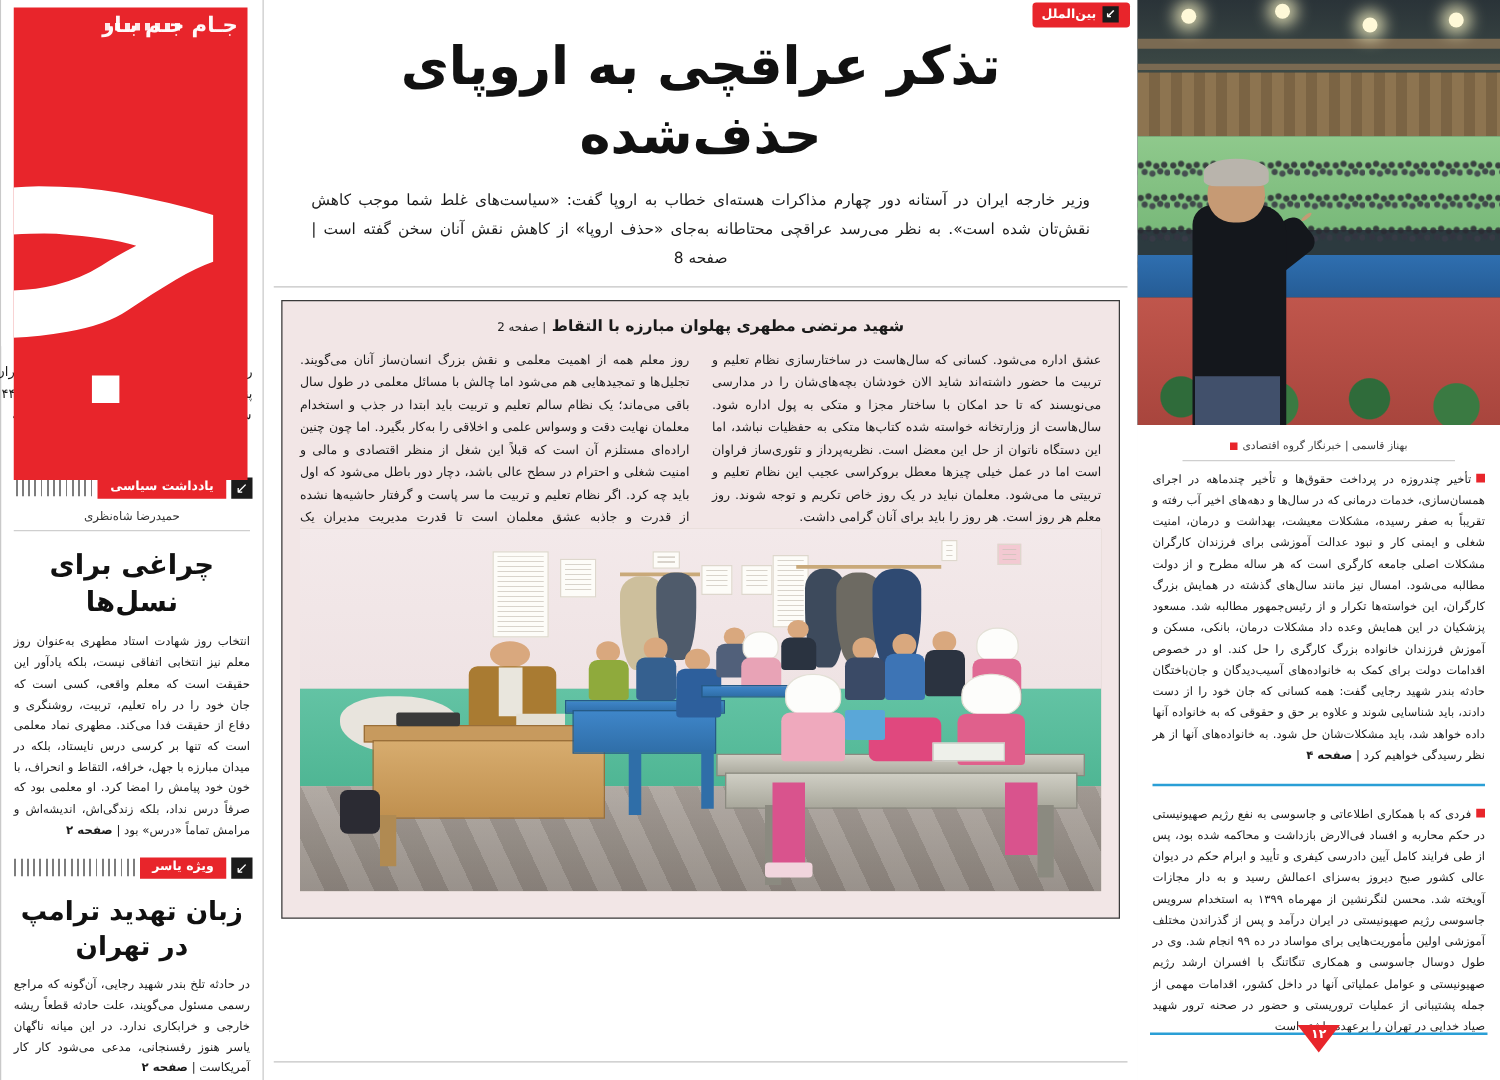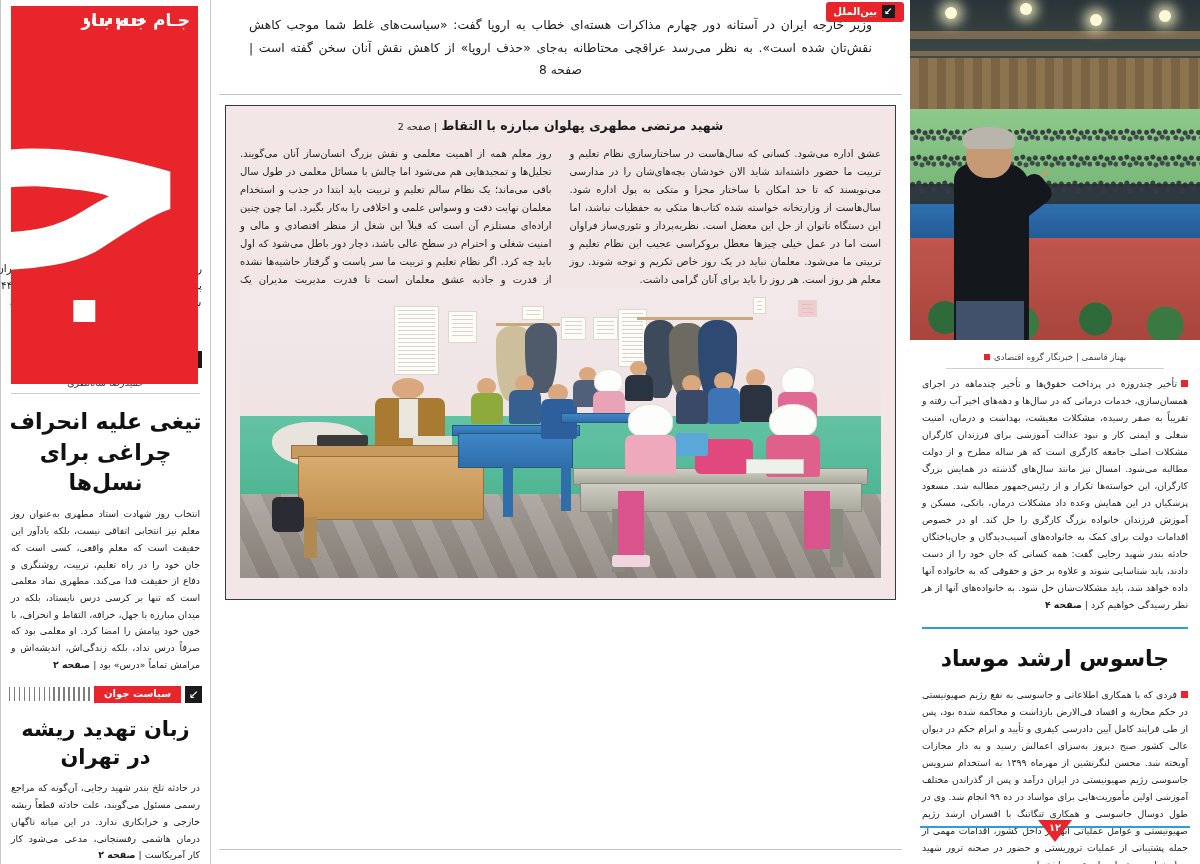--- a/index.html
+++ b/index.html
@@ -460,47 +460,47 @@
     </div>
     <div class="bluebar"></div>
 
     <div class="sec-head">
       <div class="sec-arrow">↙</div>
       <div class="sec-tag">یادداشت سیاسی</div>
       <div class="sec-stripes"></div>
     </div>
     <div class="byline-r">حمیدرضا شاه‌نظری</div>
     <div class="head-r">
-      <div>تیغی علیه انحراف</div>
       <div>چراغی برای نسل‌ها</div>
     </div>
     <div class="body-r">
       <span>انتخاب روز شهادت استاد مطهری به‌عنوان روز معلم نیز انتخابی اتفاقی نیست، بلکه یادآور این حقیقت است که معلم واقعی، کسی است که جان خود را در راه تعلیم، تربیت، روشنگری و دفاع از حقیقت فدا می‌کند. مطهری نماد معلمی است که تنها بر کرسی درس نایستاد، بلکه در میدان مبارزه با جهل، خرافه، التقاط و انحراف، با خون خود پیامش را امضا کرد. او معلمی بود که صرفاً درس نداد، بلکه زندگی‌اش، اندیشه‌اش و مرامش تماماً «درس» بود |</span>
       <span class="pgref">صفحه ۲</span>
     </div>
 
     <div class="sec-head" style="margin-top:12px;">
       <div class="sec-arrow">↙</div>
-      <div class="sec-tag">سیاست جوان</div>
+      <div class="sec-tag">ویژه یاسر</div>
       <div class="sec-stripes"></div>
     </div>
-    <div class="head-r2">زبان تهدید ریشه در تهران</div>
+    <div class="head-r2">زبان تهدید ترامپ در تهران</div>
     <div class="body-r">
-      <span>در حادثه تلخ بندر شهید رجایی، آن‌گونه که مراجع رسمی مسئول می‌گویند، علت حادثه قطعاً ریشه خارجی و خرابکاری ندارد. در این میانه ناگهان درمان هاشمی رفسنجانی، مدعی می‌شود کار کار آمریکاست |</span>
+      <span>در حادثه تلخ بندر شهید رجایی، آن‌گونه که مراجع رسمی مسئول می‌گویند، علت حادثه قطعاً ریشه خارجی و خرابکاری ندارد. در این میانه ناگهان یاسر هنوز رفسنجانی، مدعی می‌شود کار کار آمریکاست |</span>
       <span class="pgref">صفحه ۲</span>
     </div>
   </div>
 
   <div class="col-center">
 
     <div class="tag-intl">
       <span class="tag-arrow">↙</span>
       <span>بین‌الملل</span>
     </div>
 
+    <div class="lead-head">تذکر عراقچی به اروپای حذف‌شده</div>
     <div class="lead-deck">وزیر خارجه ایران در آستانه دور چهارم مذاکرات هسته‌ای خطاب به اروپا گفت: «سیاست‌های غلط شما موجب کاهش نقش‌تان شده است». به نظر می‌رسد عراقچی محتاطانه به‌جای «حذف اروپا» از کاهش نقش آنان سخن گفته است | صفحه 8</div>
     <div class="rule-thin"></div>
 
     <div class="feature">
       <div class="feat-kicker">
         <span>شهید مرتضی مطهری پهلوان مبارزه با التقاط</span>
         <span class="pg">| صفحه 2</span>
       </div>
       <div class="feat-cols">
         <div class="feat-col">روز معلم همه از اهمیت معلمی و نقش بزرگ انسان‌ساز آنان می‌گویند. تجلیل‌ها و تمجیدهایی هم می‌شود اما چالش با مسائل معلمی در طول سال باقی می‌ماند؛ یک نظام سالم تعلیم و تربیت باید ابتدا در جذب و استخدام معلمان نهایت دقت و وسواس علمی و اخلاقی را به‌کار بگیرد. اما چون چنین اراده‌ای مستلزم آن است که قبلاً این شغل از منظر اقتصادی و مالی و امنیت شغلی و احترام در سطح عالی باشد، دچار دور باطل می‌شود که اول باید چه کرد. اگر نظام تعلیم و تربیت ما سر پاست و گرفتار حاشیه‌ها نشده از قدرت و جاذبه عشق معلمان است تا قدرت مدیریت مدیران یک وزارتخانه. هنوز هم مدرسه‌ها با</div>
@@ -655,21 +655,20 @@
       <span class="sq-red"></span>
       <span>بهناز قاسمی | خبرنگار گروه اقتصادی</span>
     </div>
     <div class="body-l">
       <span class="lead-sq"></span><span>تأخیر چندروزه در پرداخت حقوق‌ها و تأخیر چندماهه در اجرای همسان‌سازی، خدمات درمانی که در سال‌ها و دهه‌های اخیر آب رفته و تقریباً به صفر رسیده، مشکلات معیشت، بهداشت و درمان، امنیت شغلی و ایمنی کار و نبود عدالت آموزشی برای فرزندان کارگران مشکلات اصلی جامعه کارگری است که هر ساله مطرح و از دولت مطالبه می‌شود. امسال نیز مانند سال‌های گذشته در همایش بزرگ کارگران، این خواسته‌ها تکرار و از رئیس‌جمهور مطالبه شد. مسعود پزشکیان در این همایش وعده داد مشکلات درمان، بانکی، مسکن و آموزش فرزندان خانواده بزرگ کارگری را حل کند. او در خصوص اقدامات دولت برای کمک به خانواده‌های آسیب‌دیدگان و جان‌باختگان حادثه بندر شهید رجایی گفت: همه کسانی که جان خود را از دست دادند، باید شناسایی شوند و علاوه بر حق و حقوقی که به خانواده آنها داده خواهد شد، باید مشکلات‌شان حل شود. به خانواده‌های آنها از هر نظر رسیدگی خواهیم کرد |</span>
       <span class="pgref">صفحه ۴</span>
     </div>
 
     <div class="blue-rule"></div>
     <div class="head-l2">
-      <div>جاسوس ارشد موساد</div>
     </div>
     <div class="body-l">
       <span class="lead-sq"></span><span>فردی که با همکاری اطلاعاتی و جاسوسی به نفع رژیم صهیونیستی در حکم محاربه و افساد فی‌الارض بازداشت و محاکمه شده بود، پس از طی فرایند کامل آیین دادرسی کیفری و تأیید و ابرام حکم در دیوان عالی کشور صبح دیروز به‌سزای اعمالش رسید و به دار مجازات آویخته شد. محسن لنگرنشین از مهرماه ۱۳۹۹ به استخدام سرویس جاسوسی رژیم صهیونیستی در ایران درآمد و پس از گذراندن مختلف آموزشی اولین مأموریت‌هایی برای مواساد در ده ۹۹ انجام شد. وی در طول دوسال جاسوسی و همکاری تنگاتنگ با افسران ارشد رژیم صهیونیستی و عوامل عملیاتی آنها در داخل کشور، اقدامات مهمی از جمله پشتیبانی از عملیات تروریستی و حضور در صحنه ترور شهید صیاد خدایی در تهران را برعهده داشته است</span>
     </div>
 
     <div class="foot-left">
       <div class="foot-line"></div>
       <div class="foot-tri"></div>
       <div class="foot-num">۱۲</div>
     </div>

